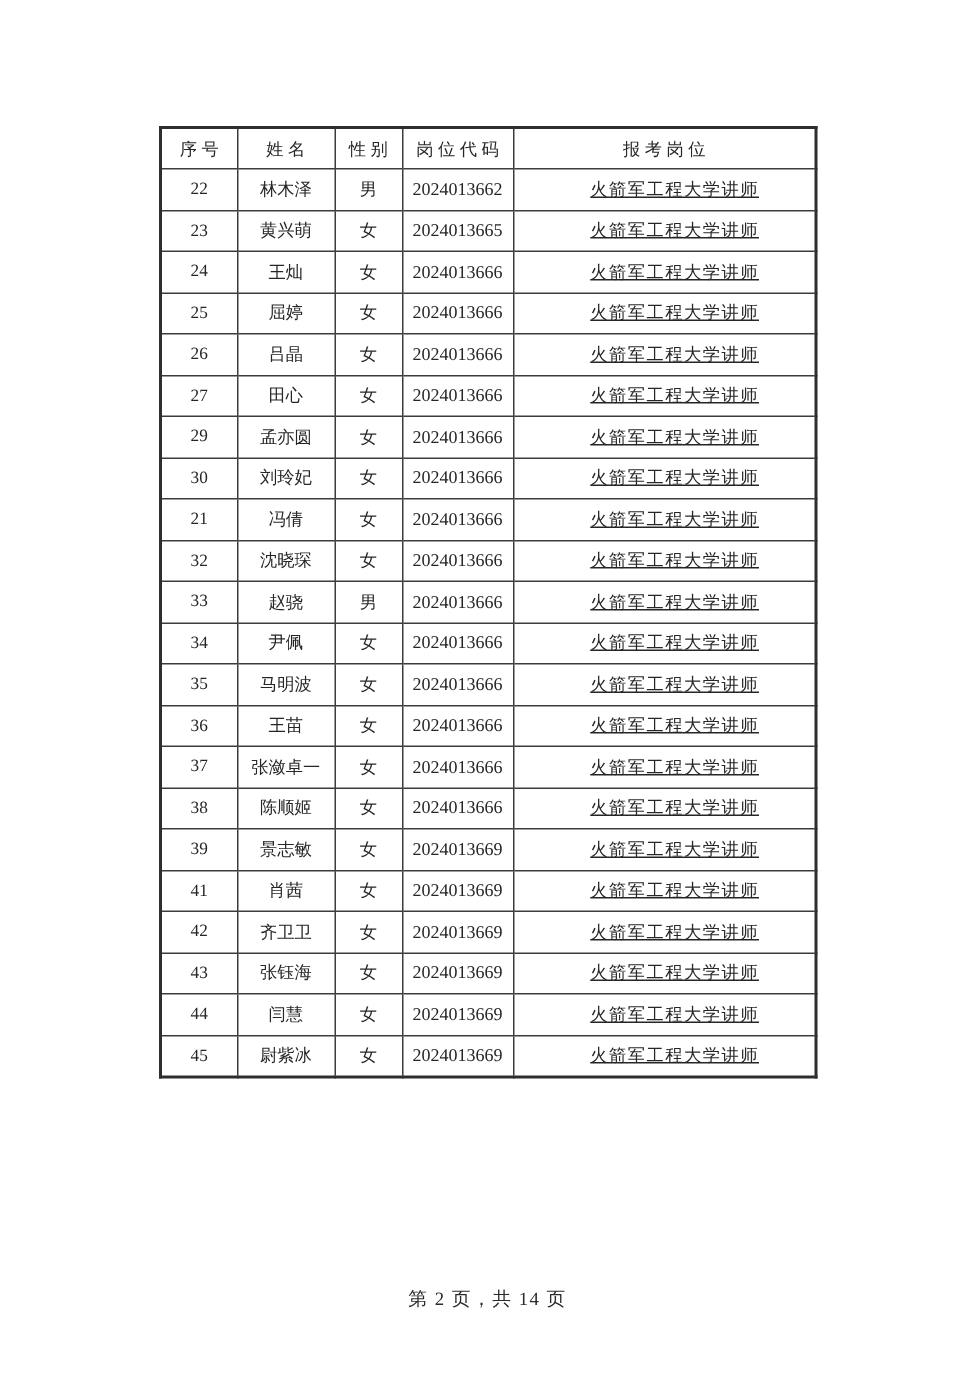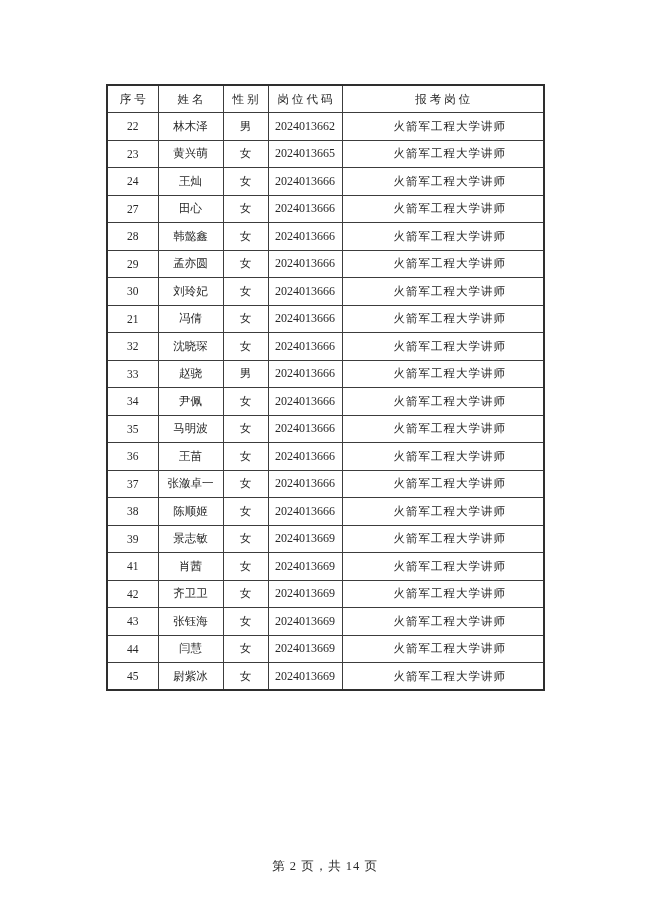--- a/index.html
+++ b/index.html
@@ -41,20 +41,21 @@
   table.roster th {
     letter-spacing: 3px;
     padding-left: 3px; 
   }
   table.roster td.col-code {
     font-size: 12px;
   }
   table.roster td.col-position {
     letter-spacing: 1px;
     padding-left: 14px;
+    text-decoration: underline;
   }
   .footer {
     position: absolute;
     top: 858px;
     left: 0;
     width: 100%;
     text-align: center;
     font-size: 12.5px;
     color: #2a2a2a;
     letter-spacing: 1px;
@@ -98,29 +99,36 @@
           <td class="col-position">火箭军工程大学讲师</td>
         </tr>
         <tr>
           <td class="col-serial">24</td>
           <td class="col-name">王灿</td>
           <td class="col-gender">女</td>
           <td class="col-code">2024013666</td>
           <td class="col-position">火箭军工程大学讲师</td>
         </tr>
         <tr>
+          <td class="col-serial">25</td>
+          <td class="col-name">屈婷</td>
+          <td class="col-gender">女</td>
+          <td class="col-code">2024013666</td>
+          <td class="col-position">火箭军工程大学讲师</td>
+        </tr>
+        <tr>
+          <td class="col-serial">26</td>
+          <td class="col-name">吕晶</td>
+          <td class="col-gender">女</td>
+          <td class="col-code">2024013666</td>
+          <td class="col-position">火箭军工程大学讲师</td>
+        </tr>
+        <tr>
           <td class="col-serial">27</td>
           <td class="col-name">田心</td>
-          <td class="col-gender">女</td>
-          <td class="col-code">2024013666</td>
-          <td class="col-position">火箭军工程大学讲师</td>
-        </tr>
-        <tr>
-          <td class="col-serial">28</td>
-          <td class="col-name">韩懿鑫</td>
           <td class="col-gender">女</td>
           <td class="col-code">2024013666</td>
           <td class="col-position">火箭军工程大学讲师</td>
         </tr>
         <tr>
           <td class="col-serial">29</td>
           <td class="col-name">孟亦圆</td>
           <td class="col-gender">女</td>
           <td class="col-code">2024013666</td>
           <td class="col-position">火箭军工程大学讲师</td>

